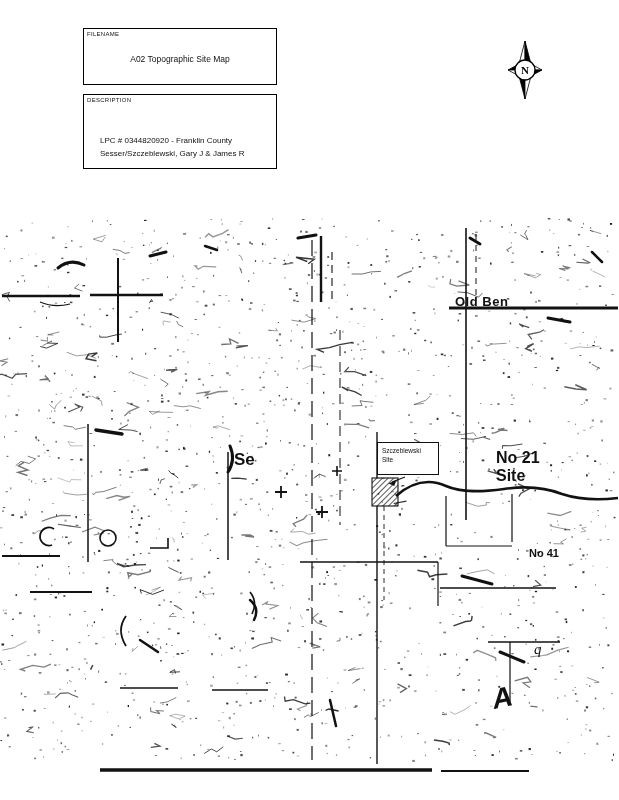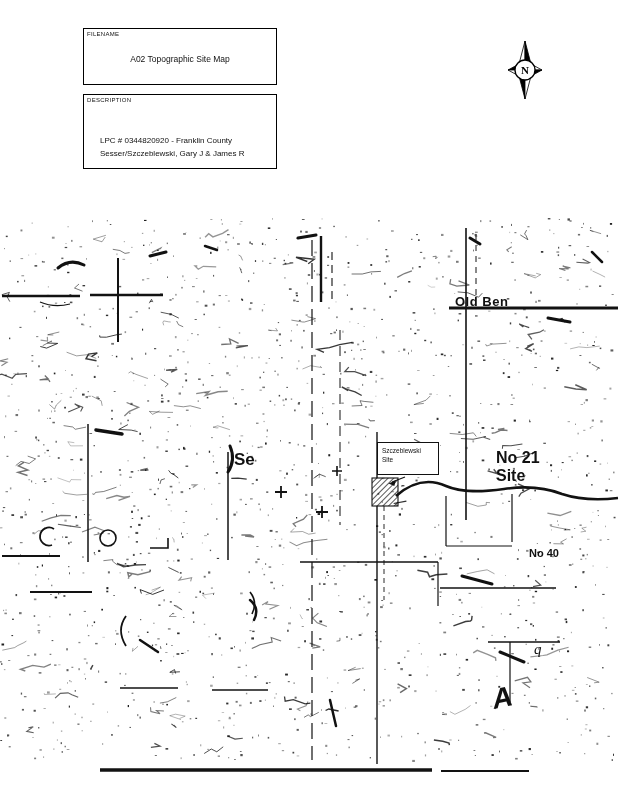--- a/index.html
+++ b/index.html
@@ -1714,21 +1714,21 @@
         <path d="M2.4,527.8 L-5.3,528.1 L-8.1,531.1 L-9.8,527.9 L-19.0,529.9" fill="none" stroke="#111" stroke-width="0.91" opacity="0.46"></path>
       </g>
   </svg>
 
   <div class="map-label lbl-old-ben">Old Ben</div>
   <div class="map-label lbl-se">Se</div>
   <div class="map-label lbl-no21">
     <div>No 21</div>
     <div>Site</div>
   </div>
-  <div class="map-label lbl-no26">No 40</div>
+  <div class="map-label lbl-no26">No 41</div>
   <div class="map-label lbl-a">A</div>
   <div class="map-label lbl-q">q</div>
 
   <div class="callout">
     <div>Szczeblewski</div>
     <div>Site</div>
   </div>
 
 </div>
 

